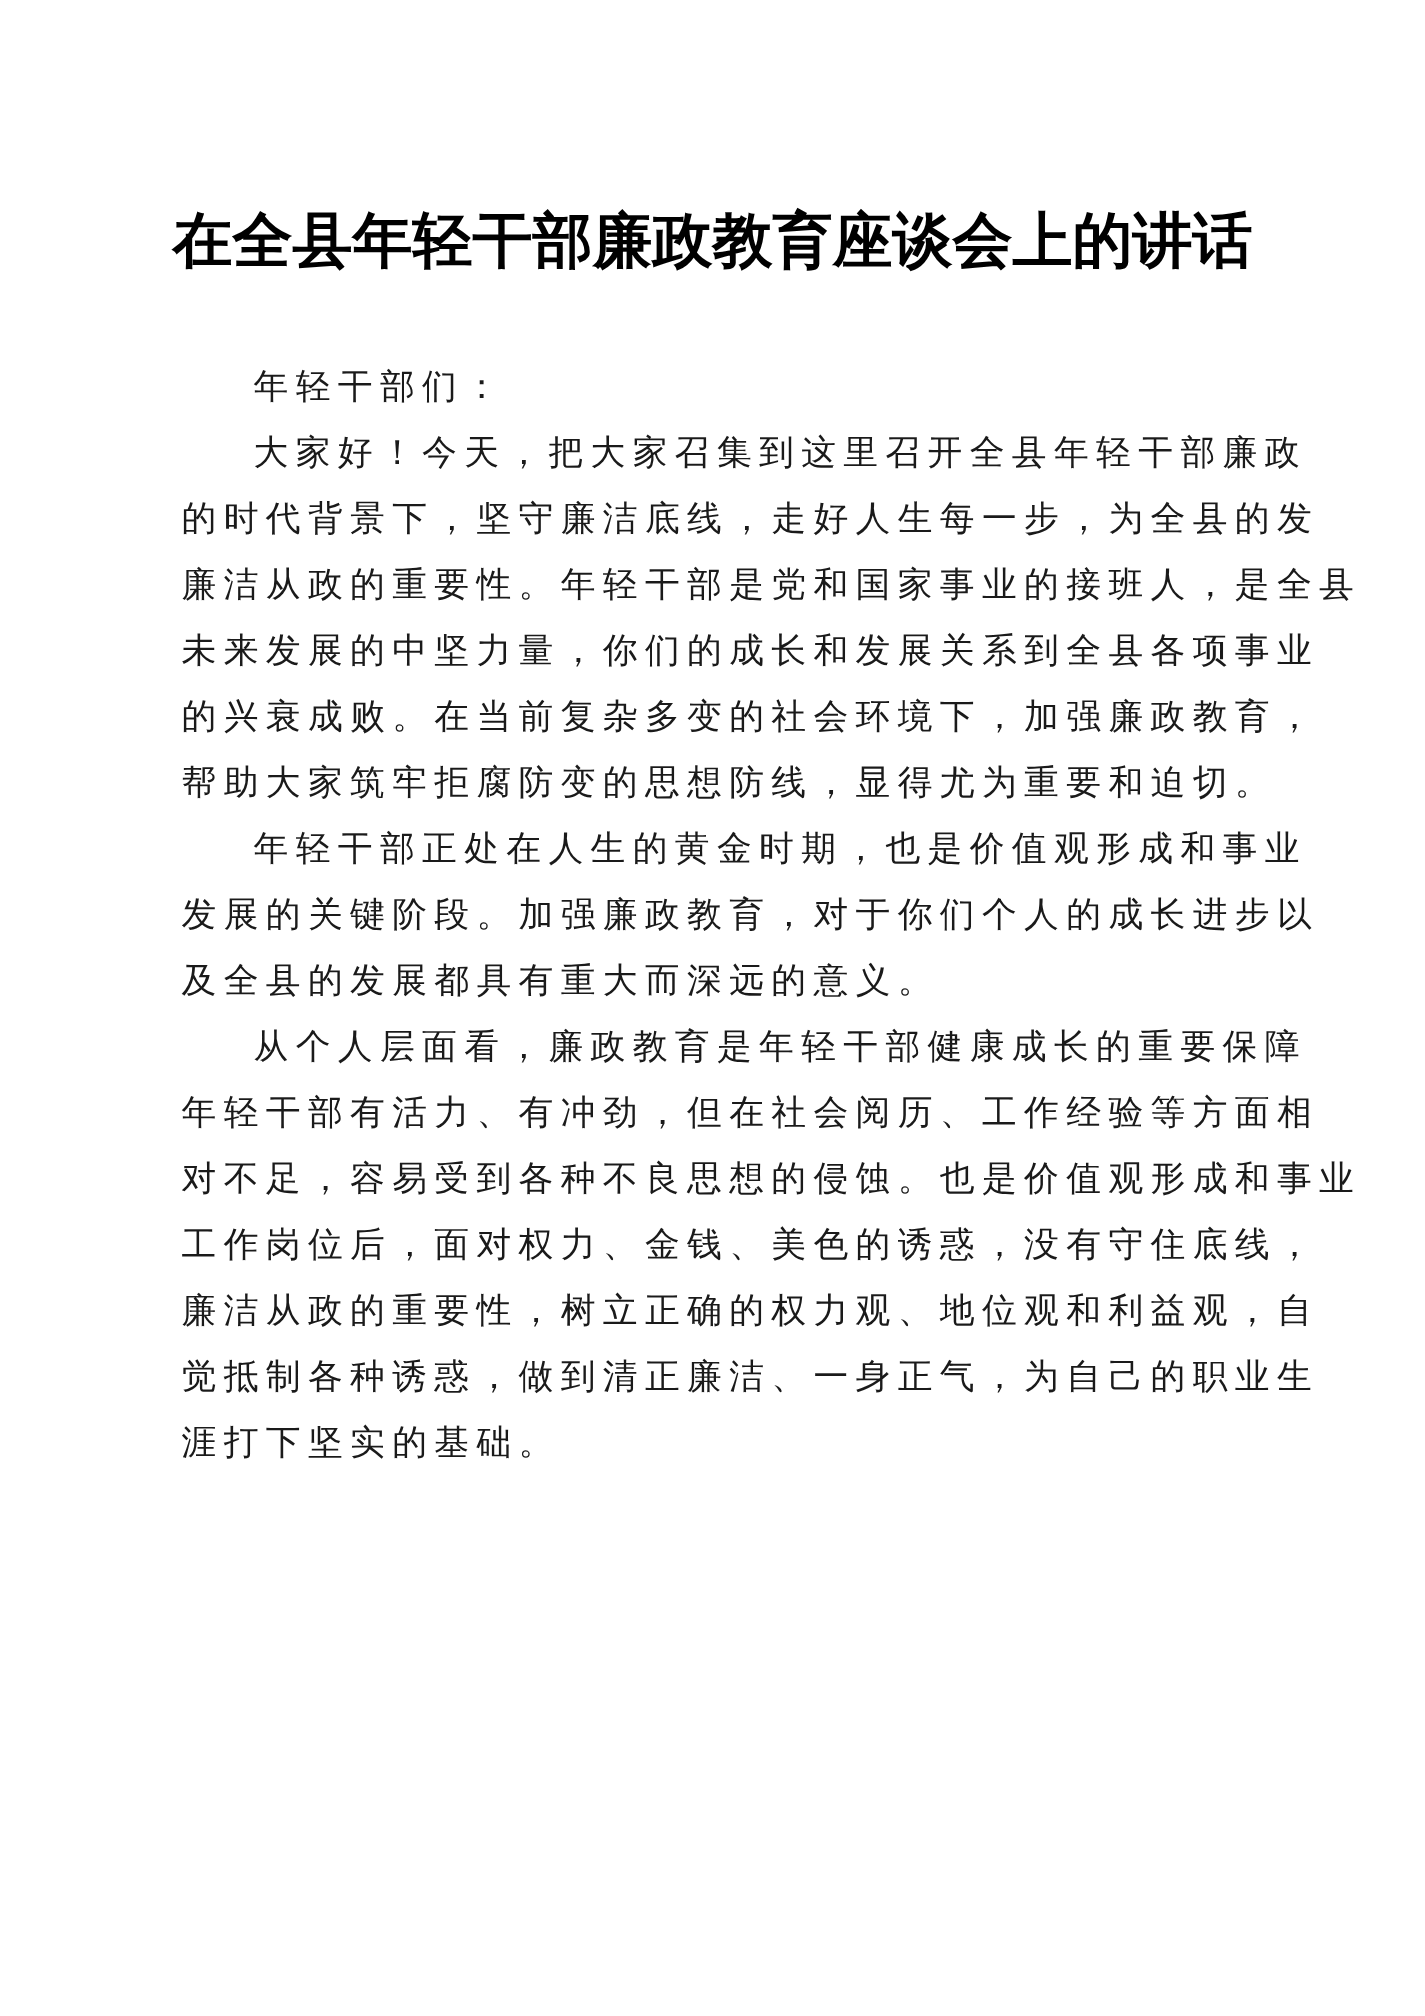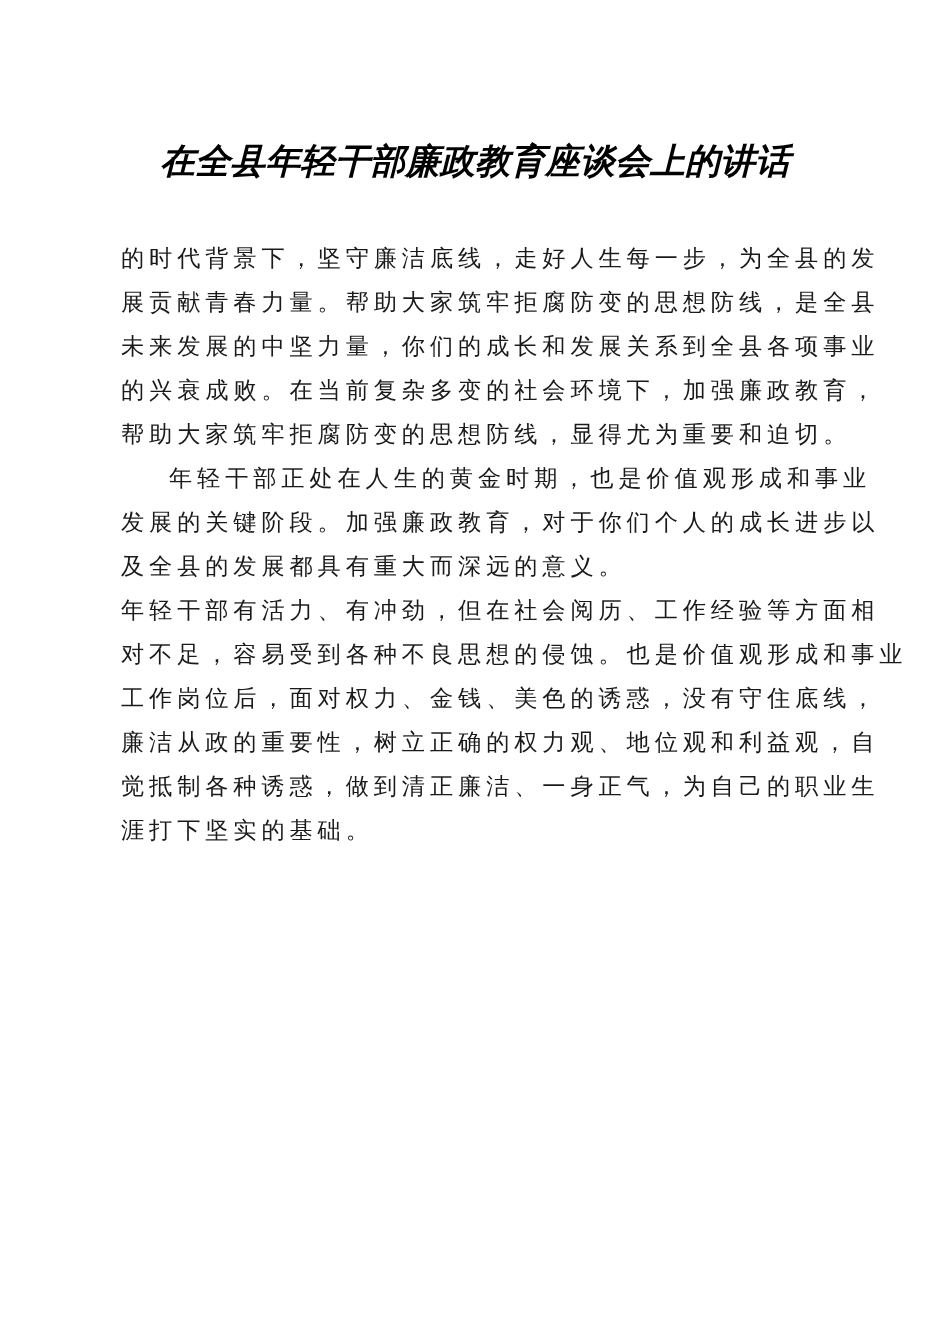--- a/index.html
+++ b/index.html
@@ -22,25 +22,24 @@
     background: #ffffff;
   }
   .title {
     position: absolute;
     left: 0;
     top: 138px;
     width: 950px;
     text-align: center;
     font-family: "DejaVu Serif", serif;
     font-weight: bold;
-    font-size: 35px;
+    font-size: 40px;
     line-height: 46px;
     letter-spacing: 0px;
     color: #000000;
-    font-style: italic;
   }
   .body {
     position: absolute;
     left: 121px;
     top: 236px;
     width: 710px;
   }
   .line {
     display: block;
     height: 44px;
@@ -60,28 +59,31 @@
     color: #000000;
   }
 </style>
 </head>
 <body>
 
 <div class="page">
   <div class="title">在全县年轻干部廉政教育座谈会上的讲话</div>
 
   <div class="body">
+    <span class="line indent">年轻干部们：</span>
+    <span class="line indent">大家好！今天，把大家召集到这里召开全县年轻干部廉政</span>
     <span class="line">的时代背景下，坚守廉洁底线，走好人生每一步，为全县的发</span>
-    <span class="line">展贡献青春力量。帮助大家筑牢拒腐防变的思想防线，是全县</span>
+    <span class="line">廉洁从政的重要性。年轻干部是党和国家事业的接班人，是全县</span>
     <span class="line">未来发展的中坚力量，你们的成长和发展关系到全县各项事业</span>
     <span class="line">的兴衰成败。在当前复杂多变的社会环境下，加强廉政教育，</span>
     <span class="line">帮助大家筑牢拒腐防变的思想防线，显得尤为重要和迫切。</span>
     <span class="line indent">年轻干部正处在人生的黄金时期，也是价值观形成和事业</span>
     <span class="line">发展的关键阶段。加强廉政教育，对于你们个人的成长进步以</span>
     <span class="line">及全县的发展都具有重大而深远的意义。</span>
+    <span class="line indent">从个人层面看，廉政教育是年轻干部健康成长的重要保障</span>
     <span class="line">年轻干部有活力、有冲劲，但在社会阅历、工作经验等方面相</span>
     <span class="line">对不足，容易受到各种不良思想的侵蚀。也是价值观形成和事业</span>
     <span class="line">工作岗位后，面对权力、金钱、美色的诱惑，没有守住底线，</span>
     <span class="line">廉洁从政的重要性，树立正确的权力观、地位观和利益观，自</span>
     <span class="line">觉抵制各种诱惑，做到清正廉洁、一身正气，为自己的职业生</span>
     <span class="line">涯打下坚实的基础。</span>
   </div>
 </div>
 
 </body></html>

